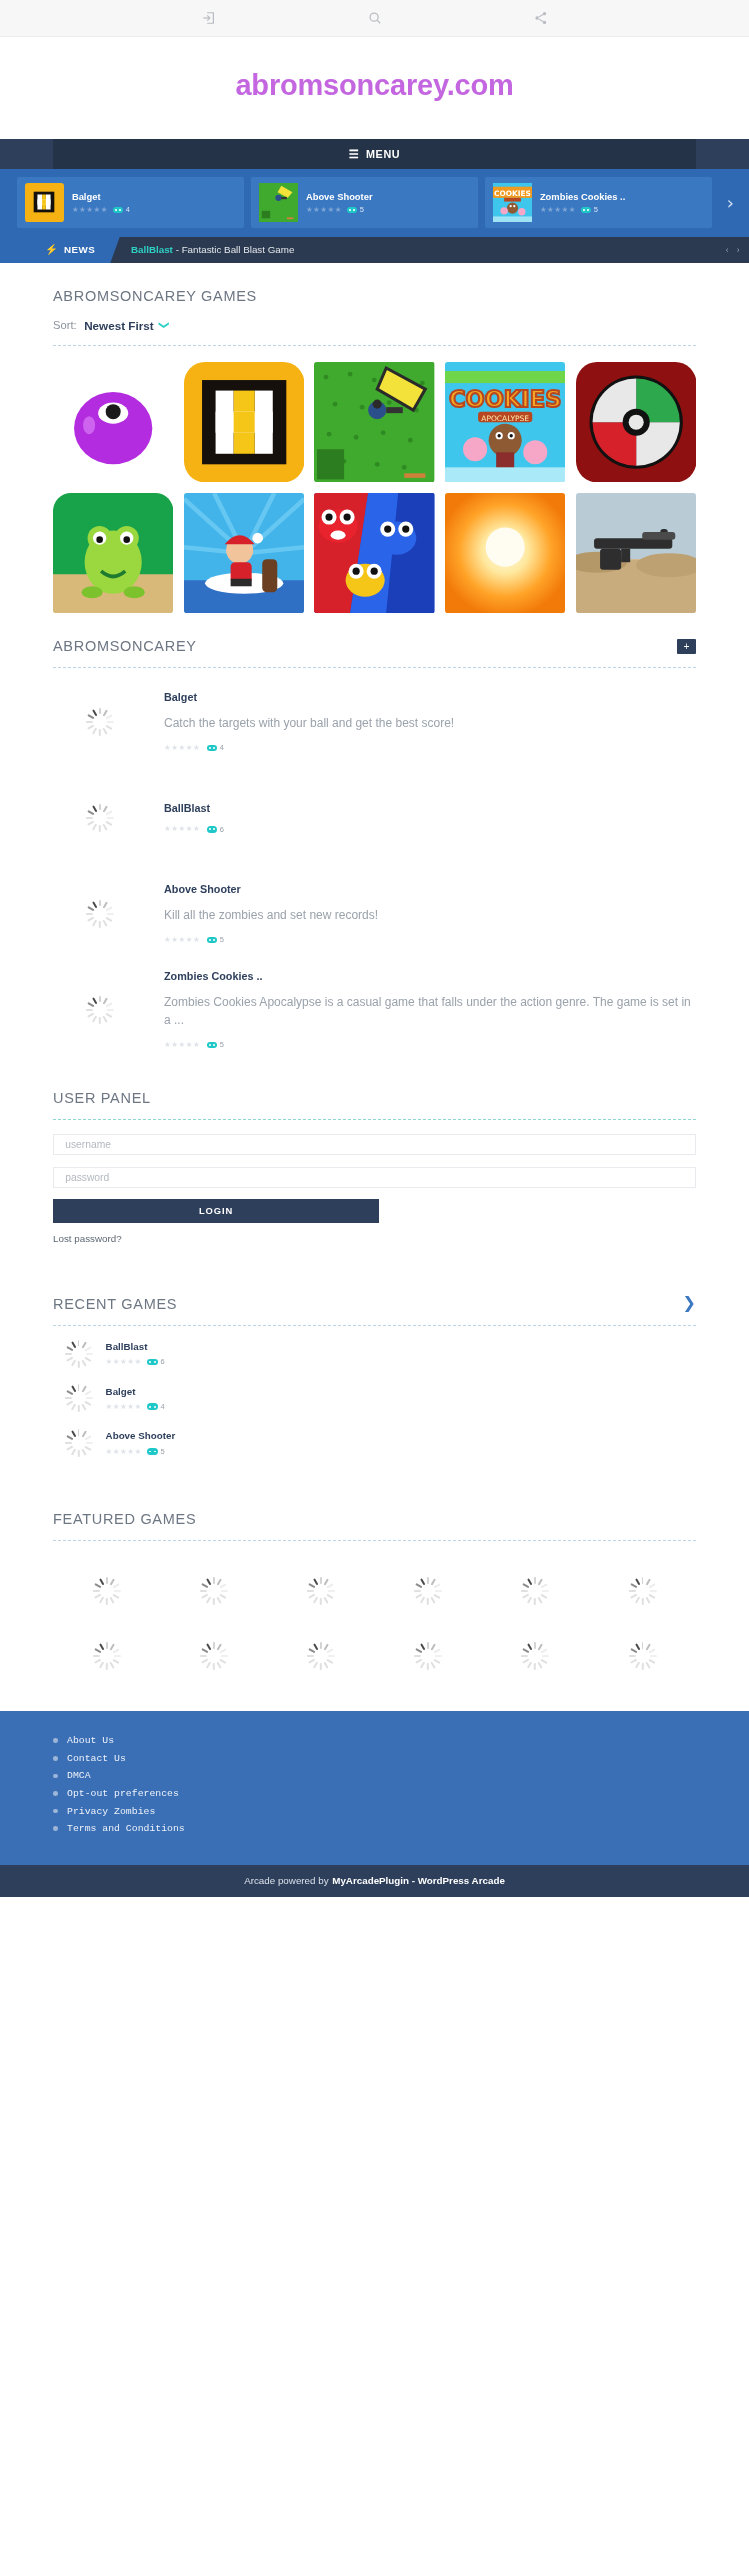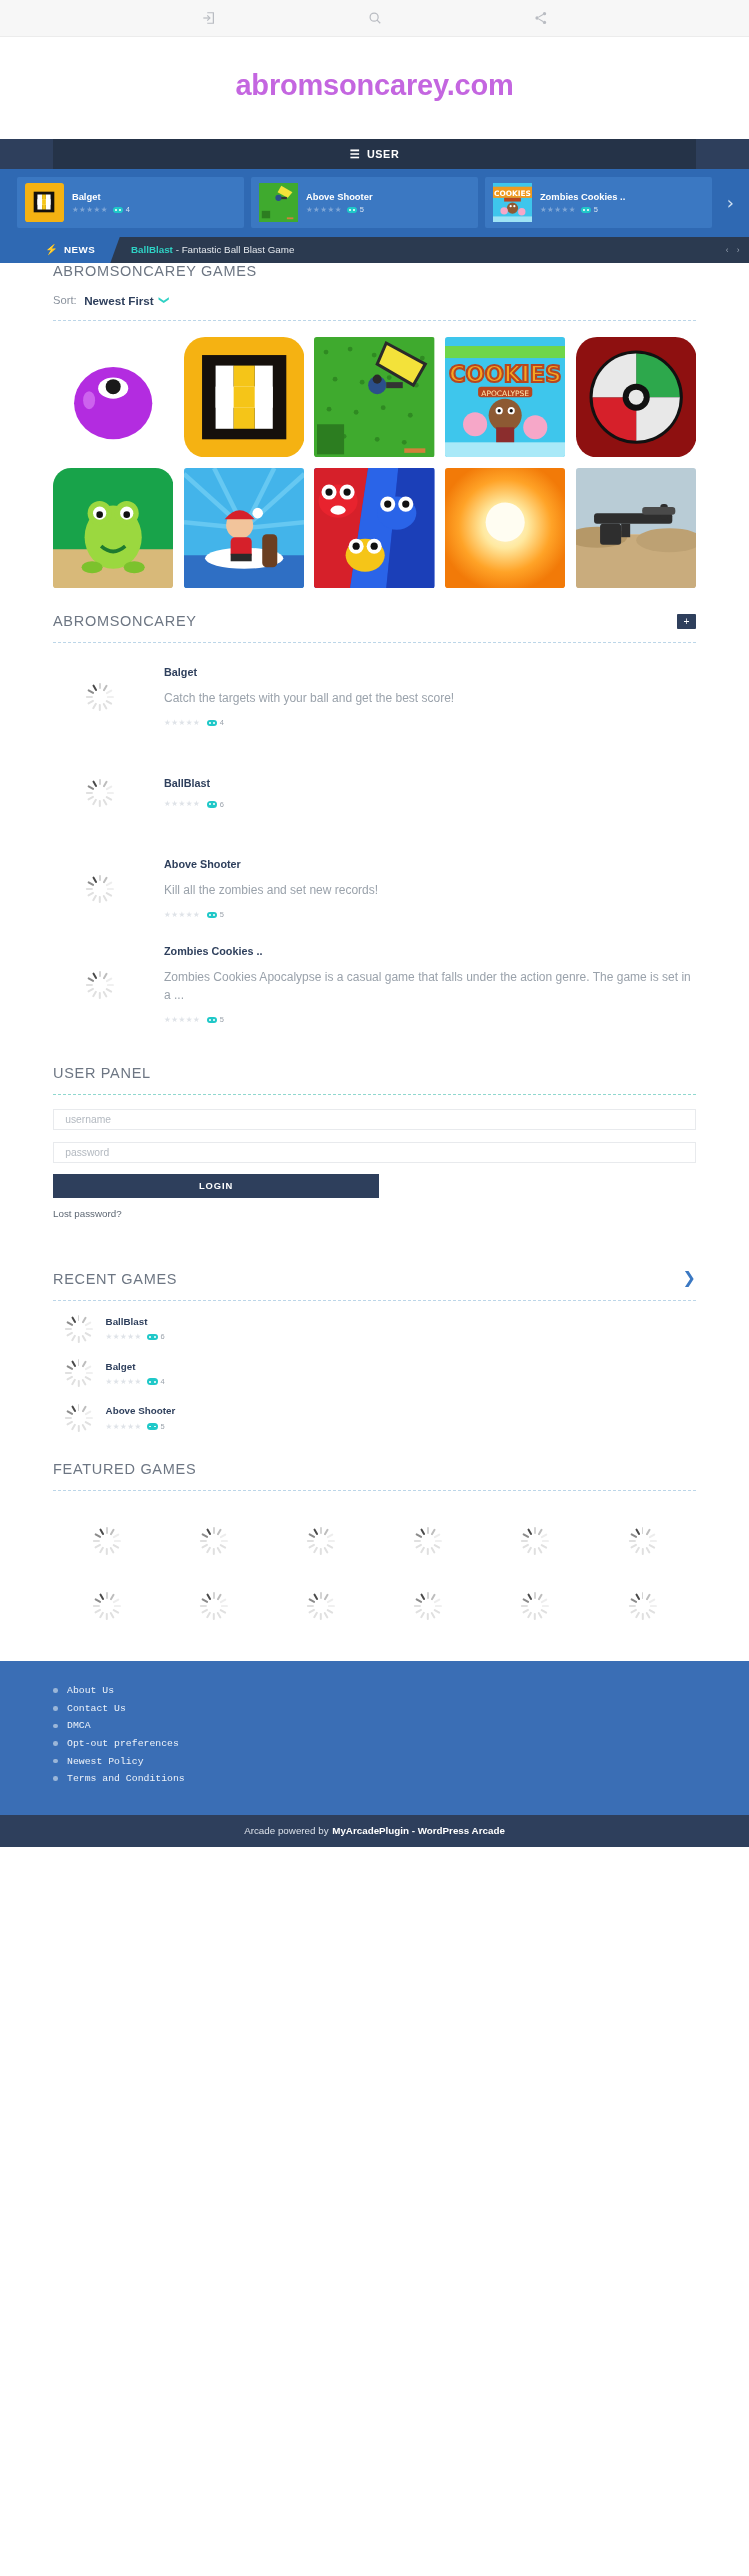--- a/index.html
+++ b/index.html
@@ -171,20 +171,21 @@
   .news-nav span { cursor: pointer; }
 
   
   .container { width: 749px; padding: 0 53px; }
 
   .sec-title {
     font-size: 14.5px;
     letter-spacing: 0.7px;
     color: #6d7683;
     font-weight: 400;
+    padding-top: 25px;
   }
   .sec-head {
     display: flex; align-items: flex-end; justify-content: space-between;
   }
   .plus-btn {
     margin-top: 26px;
     width: 19px; height: 15px;
     background: #2e3f5c;
     color: #fff;
     font-size: 10.3px;
@@ -394,21 +395,21 @@
   </span>
 </div>
 
 <div class="site-title-wrap">
   <div class="site-title">abromsoncarey.com</div>
 </div>
 
 <div class="menu-outer">
   <div class="menu-bar">
     <span class="burger">☰</span>
-    <span>USER</span>
+    <span>MENU</span>
   </div>
 </div>
 
 <div class="carousel">
 
   <div class="cgame">
     <div class="thumb" style="background:#f5b212; background-image:
            radial-gradient(circle at 50% 50%, transparent 0, transparent 0);
            display:flex; align-items:center; justify-content:center;">
       <svg width="30" height="30" viewBox="0 0 32 32">
@@ -1142,21 +1143,21 @@
     <li>
       <span class="dot"></span>
       <a>DMCA</a>
     </li>
     <li>
       <span class="dot"></span>
       <a>Opt-out preferences</a>
     </li>
     <li>
       <span class="dot"></span>
-      <a>Newest Policy</a>
+      <a>Privacy Zombies</a>
     </li>
     <li>
       <span class="dot"></span>
       <a>Terms and Conditions</a>
     </li>
   </ul>
 </div>
 
 <div class="credits">
   <span>Arcade powered by</span>

